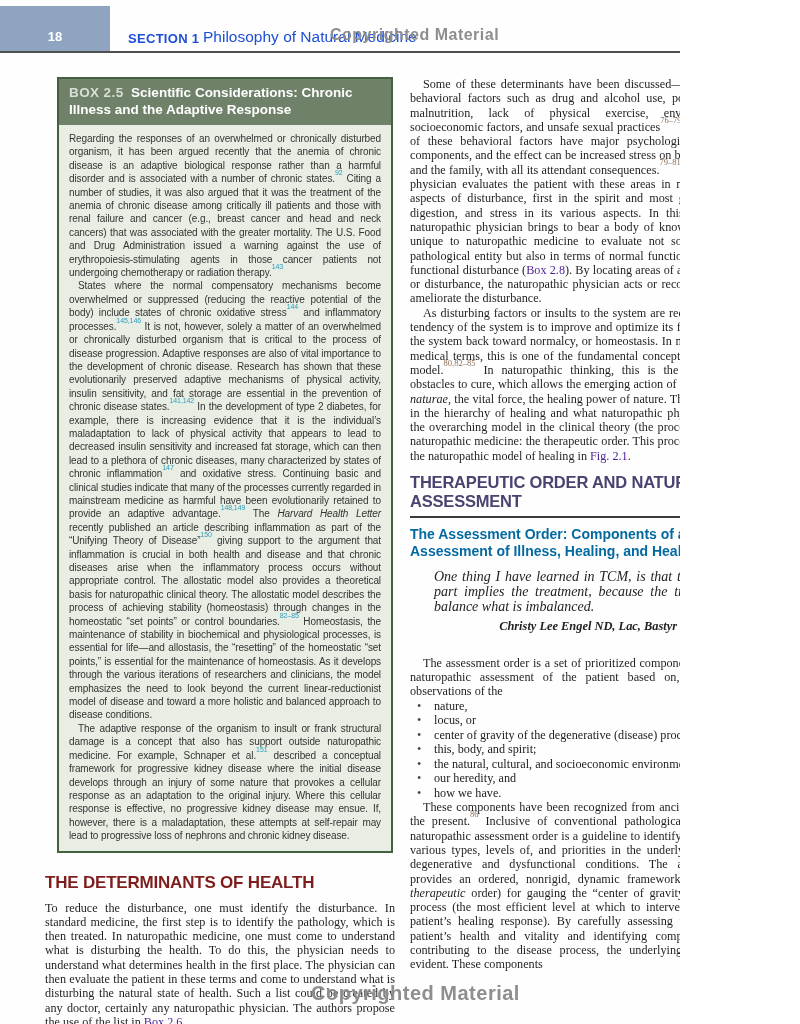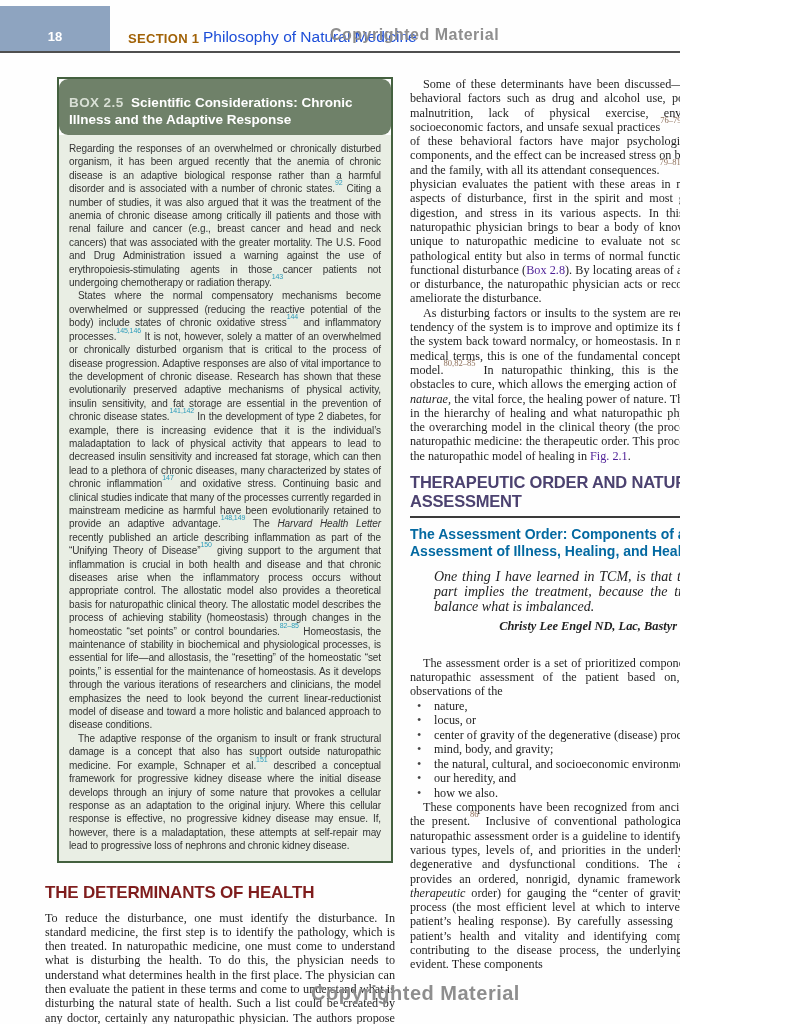--- a/index.html
+++ b/index.html
@@ -4,35 +4,35 @@
 <style>
   html,body{margin:0;padding:0;background:#ffffff;}
   .page{position:relative;width:680px;height:1024px;background:#fefefe;overflow:hidden;
         font-family:"Liberation Serif",serif;color:#222;}
   
   .pagenum-box{position:absolute;left:0;top:6px;width:110px;height:45px;background:#8ea4c0;
         display:flex;align-items:flex-end;justify-content:center;box-sizing:border-box;padding-bottom:7px;}
   .pagenum-box span{color:#fff;font-family:"Liberation Sans",sans-serif;font-weight:bold;font-size:13px;}
   .header-rule{position:absolute;left:0;top:51px;width:770px;height:2px;background:#4f4f4f;}
   .section-label{position:absolute;left:128px;top:31px;font-family:"Liberation Sans",sans-serif;
-        font-weight:bold;font-size:13px;color:#a16207;letter-spacing:.3px;}
+        font-weight:bold;font-size:13px;color:#1d4ed8;letter-spacing:.3px;}
   .section-title{position:absolute;left:203px;top:28px;font-family:"Liberation Sans",sans-serif;
         font-size:15.5px;color:#1d4ed8;}
   .watermark-top{position:absolute;left:330px;top:26px;font-family:"Liberation Sans",sans-serif;
         font-weight:bold;font-size:16px;color:#8e8e8e;letter-spacing:.5px;z-index:5;}
   .watermark-bottom{position:absolute;left:311px;top:982px;font-family:"Liberation Sans",sans-serif;
         font-weight:bold;font-size:20px;color:#8e8e8e;letter-spacing:.5px;z-index:5;}
   
   .columns{position:absolute;left:45px;top:77px;width:722px;display:flex;gap:15px;}
   .col-left{width:350px;}
   .col-right{width:357px;}
   
   .callout{margin-left:12px;width:336px;border:2px solid #44613f;box-sizing:border-box;}
-  .callout-header{background:#6f8169;padding:15px 10px 7px;font-family:"Liberation Sans",sans-serif;
-        font-weight:bold;font-size:13.5px;line-height:17px;border-radius:9px;}
+  .callout-header{background:#6f8169;padding:5px 10px 7px;font-family:"Liberation Sans",sans-serif;
+        font-weight:bold;font-size:13.5px;line-height:17px;}
   .callout-header .box-label{color:#d8dfd4;letter-spacing:.4px;}
   .callout-header .box-title{color:#ffffff;}
   .callout-body{background:#e9eee4;padding:7px 10px 8px;font-family:"Liberation Sans",sans-serif;
         font-size:10px;line-height:13.4px;color:#333;text-align:justify;letter-spacing:-.1px;}
   .callout-body p{margin:0;}
   .callout-body p + p{text-indent:9px;}
   .callout-body sup{color:#2c9cba;}
   
   .serif{font-size:12.2px;line-height:14.3px;text-align:justify;color:#1f1f1f;margin:0;}
   .serif.indent{text-indent:13px;}
@@ -111,33 +111,33 @@
           </li>
           <li>
             <span class="blt">•</span>
             <span class="blt-text">center of gravity of the degenerative (disease) process.</span>
           </li>
         </ul>
 
       <ul class="blist">
           <li>
             <span class="blt">•</span>
-            <span class="blt-text">mind, body, and gravity;</span>
+            <span class="blt-text">this, body, and spirit;</span>
           </li>
           <li>
             <span class="blt">•</span>
             <span class="blt-text">the natural, cultural, and socioeconomic environments;</span>
           </li>
           <li>
             <span class="blt">•</span>
             <span class="blt-text">our heredity, and</span>
           </li>
           <li>
             <span class="blt">•</span>
-            <span class="blt-text">how we also.</span>
+            <span class="blt-text">how we have.</span>
           </li>
         </ul>
 
       <p class="serif indent">These components have been recognized from ancient times through the present.<sup>86</sup> Inclusive of conventional pathological evaluation, the naturopathic assessment order is a guideline to identifying and assessing various types, levels of, and priorities in the underlying causation of degenerative and dysfunctional conditions. The assessment order provides an ordered, nonrigid, dynamic framework (leading to the <em>therapeutic</em> order) for gauging the “center of gravity” of the disease process (the most efficient level at which to intervene to engage the patient’s healing response). By carefully assessing the status of the patient’s health and vitality and identifying components currently contributing to the disease process, the underlying causes become evident. These components</p>
     </div>
   </div>
 
   <div class="watermark-bottom">Copyrighted Material</div>
 </div>
 

